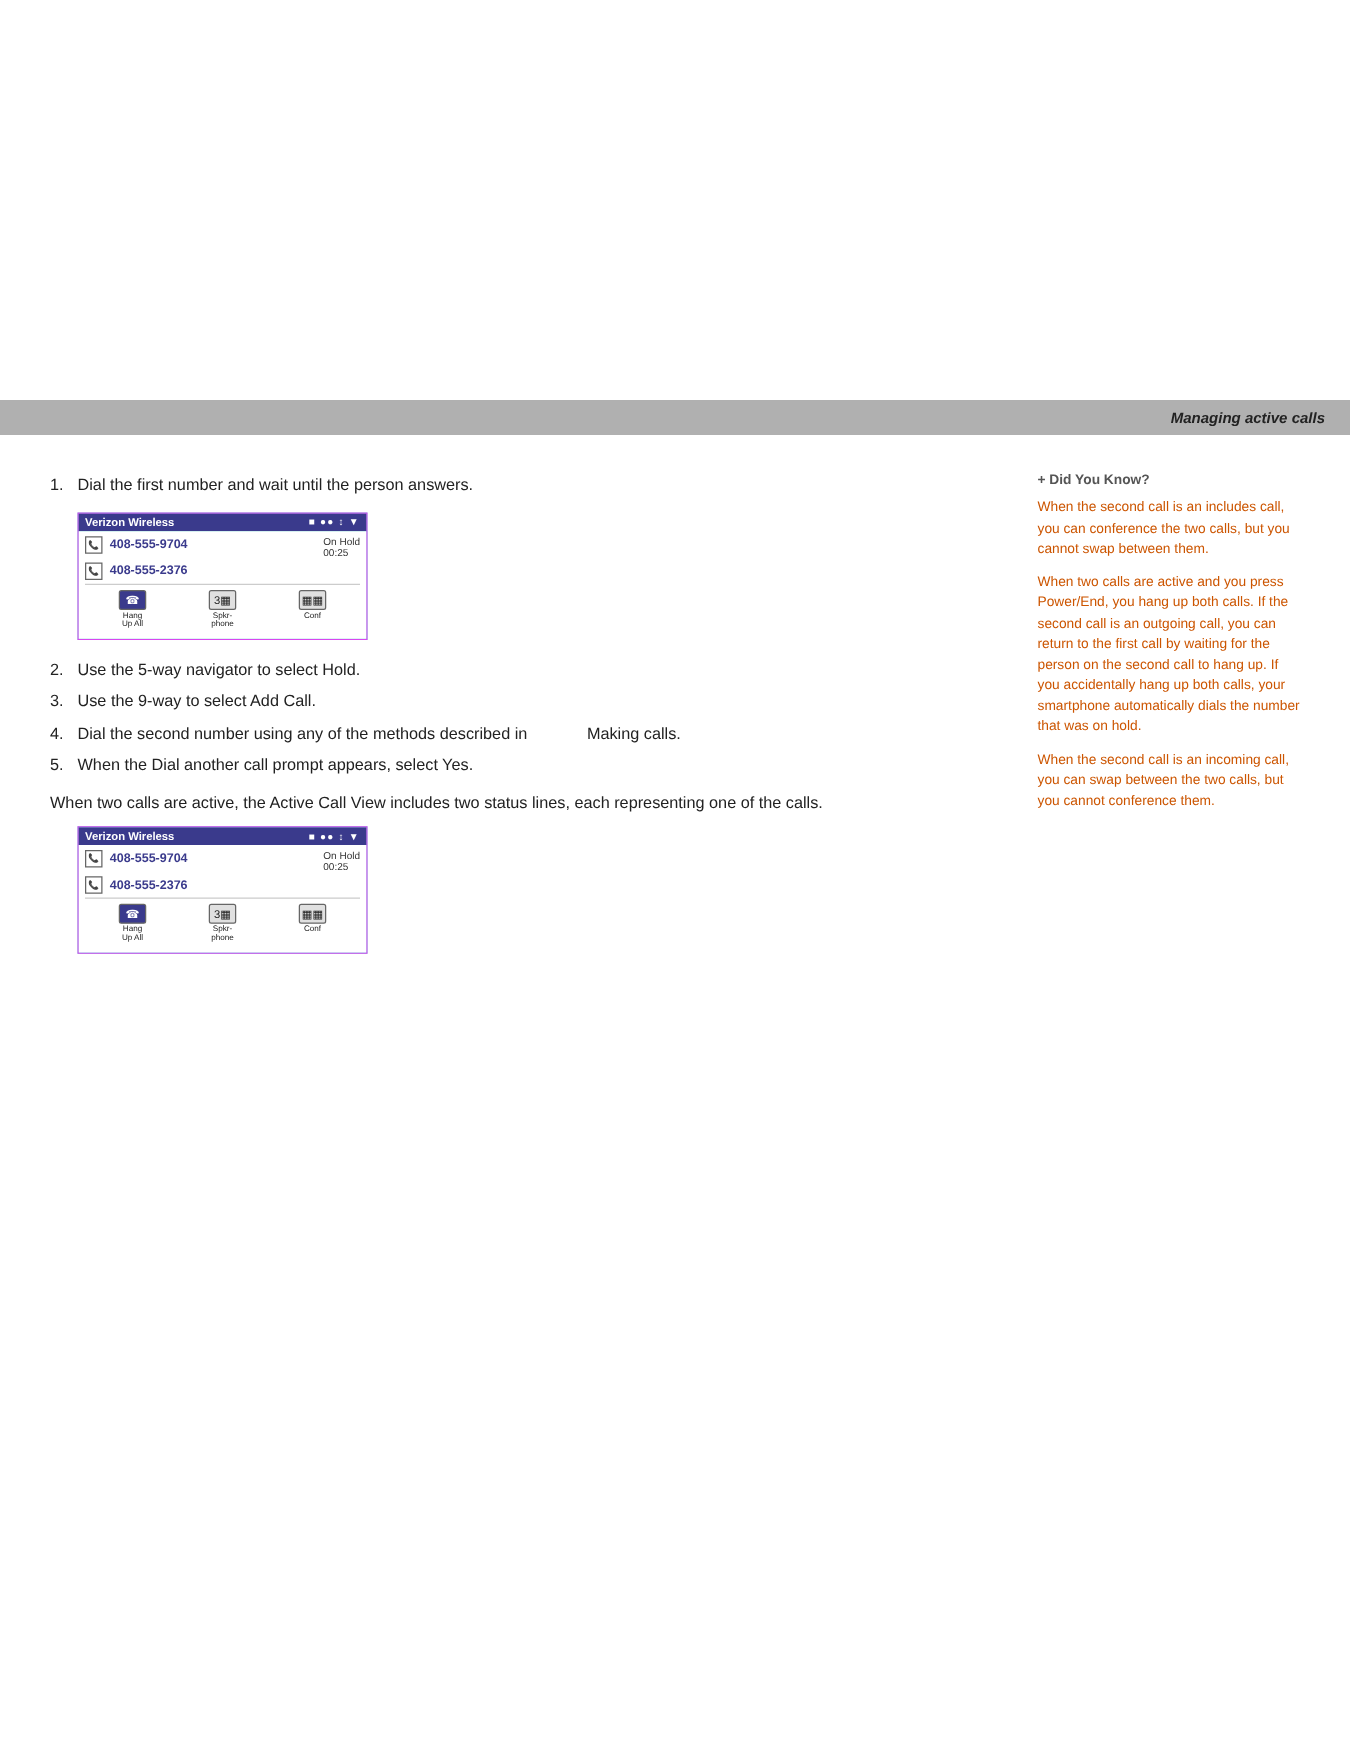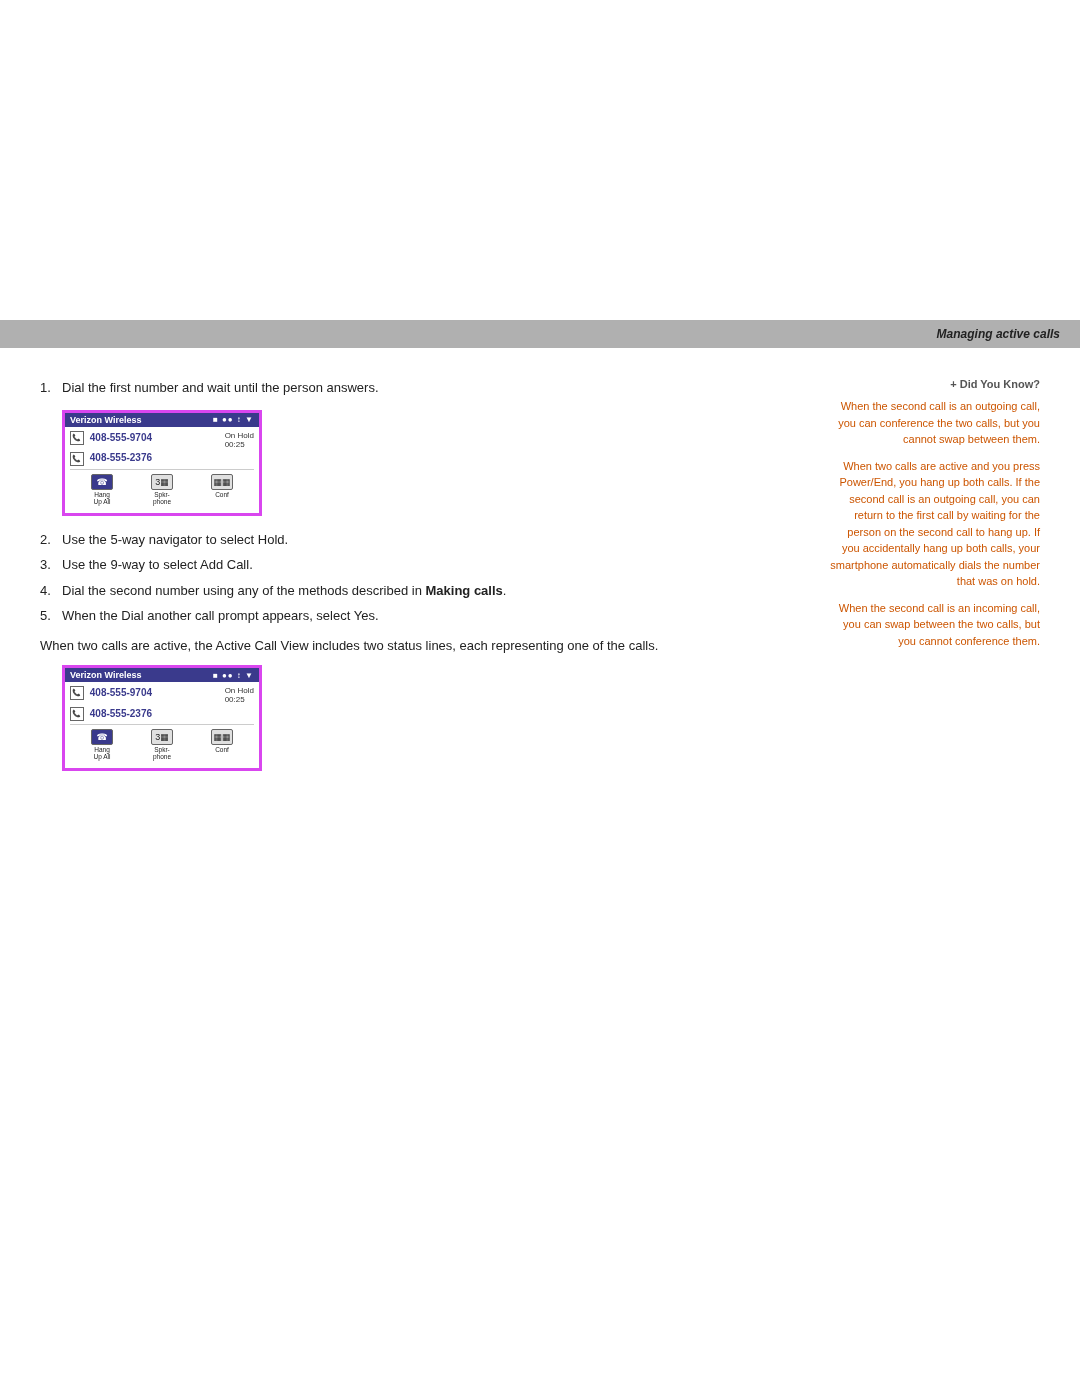--- a/index.html
+++ b/index.html
@@ -47,21 +47,20 @@
     }
 
     .left-column {
       flex: 1;
       min-width: 0;
     }
 
     .right-column {
       width: 210px;
       flex-shrink: 0;
-      text-align: right;
     }
 
     
     .section-title {
       font-size: 18px;
       font-weight: bold;
       color: #000;
       margin-bottom: 10px;
     }
 
@@ -89,28 +88,29 @@
     .step-number {
       min-width: 22px;
       font-weight: normal;
     }
 
     .step-text {
       flex: 1;
     }
 
     .step-text strong {
-      font-weight: bold;
+      font-weight: normal;
+      margin-left: 44px;
     }
 
     
     .phone-mockup {
-      border: 3px solid #d946ef;
+      border: 1px solid #d946ef;
       background: #5eead4;
-      width: 200px;
+      width: 232px;
       margin: 10px 0 14px 22px;
       font-size: 10px;
     }
 
     .phone-header {
       background: #3a3a8c;
       color: #fff;
       font-size: 9px;
       padding: 2px 5px;
       display: flex;
@@ -364,21 +364,21 @@
             </div>
           </div>
         </div>
       </div>
 
     </div>
 
     <div class="right-column">
       <div class="did-you-know-title">Did You Know?</div>
 
-      <p class="tip-block">When the second call is an outgoing call, you can conference the two calls, but you cannot swap between them.</p>
+      <p class="tip-block">When the second call is an includes call, you can conference the two calls, but you cannot swap between them.</p>
 
       <p class="tip-block">When two calls are active and you press Power/End, you hang up both calls. If the second call is an outgoing call, you can return to the first call by waiting for the person on the second call to hang up. If you accidentally hang up both calls, your smartphone automatically dials the number that was on hold.</p>
 
       <p class="tip-block">When the second call is an incoming call, you can swap between the two calls, but you cannot conference them.</p>
     </div>
 
   </div>
 
 </div>
 

